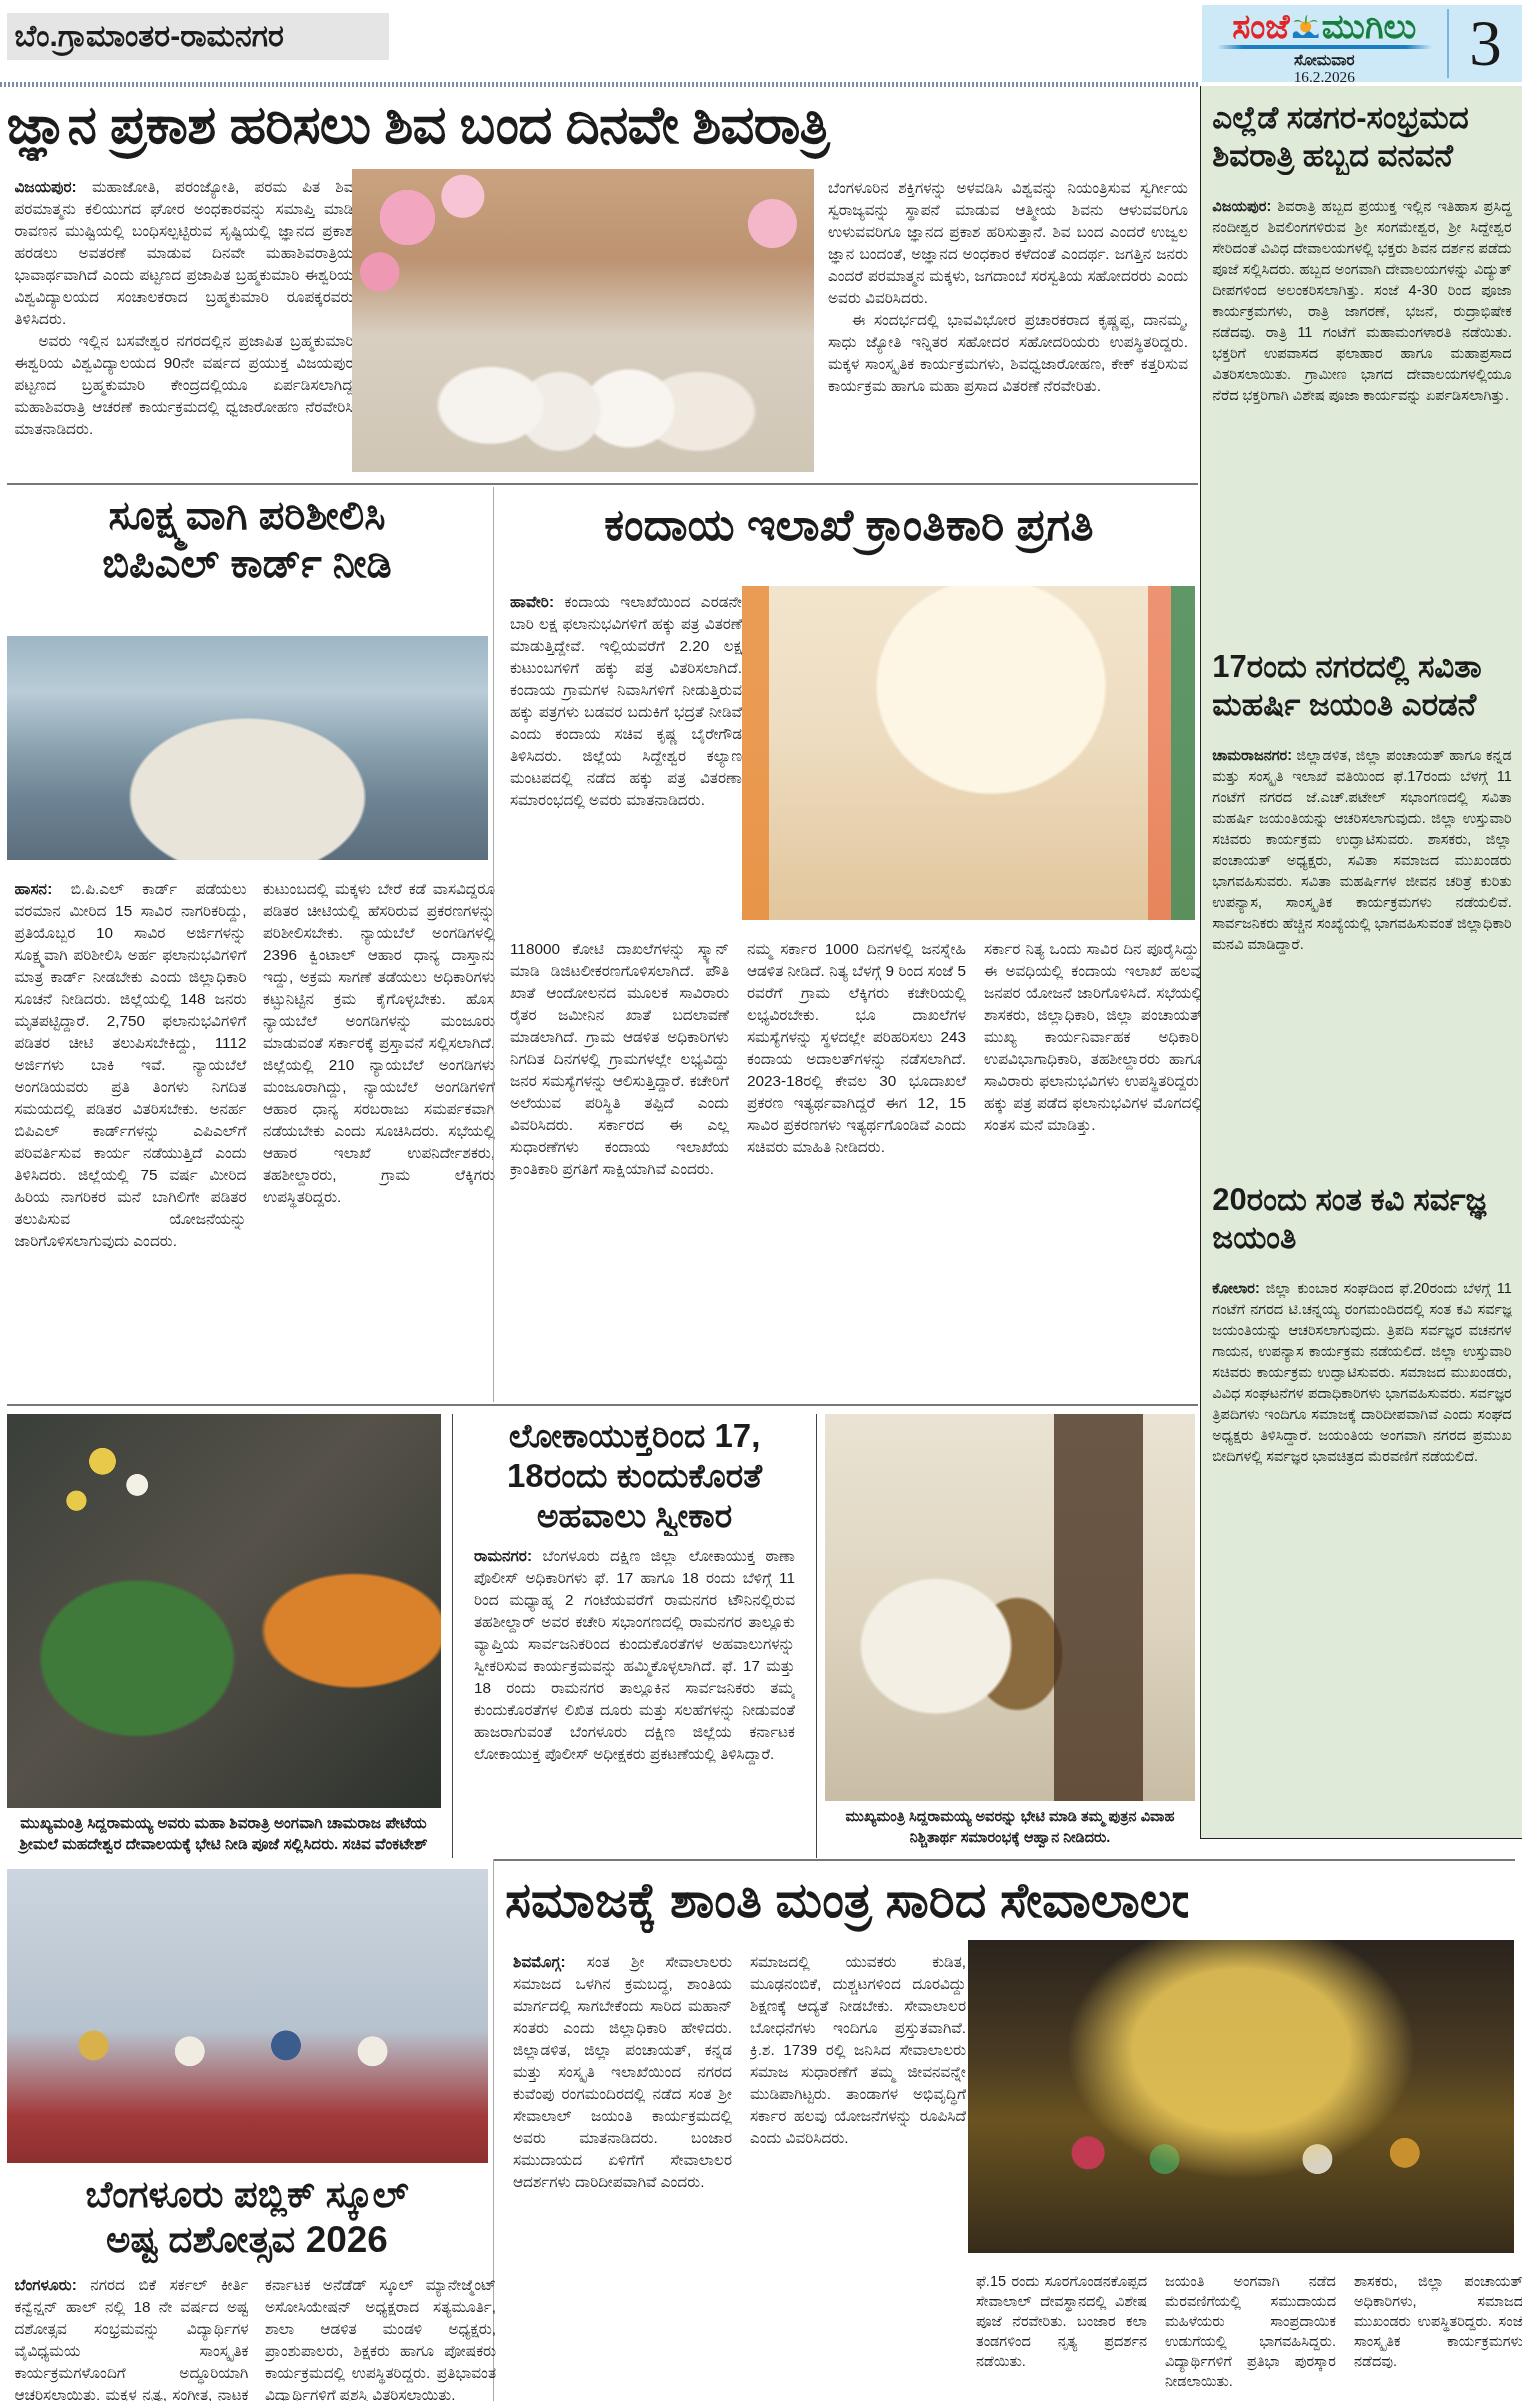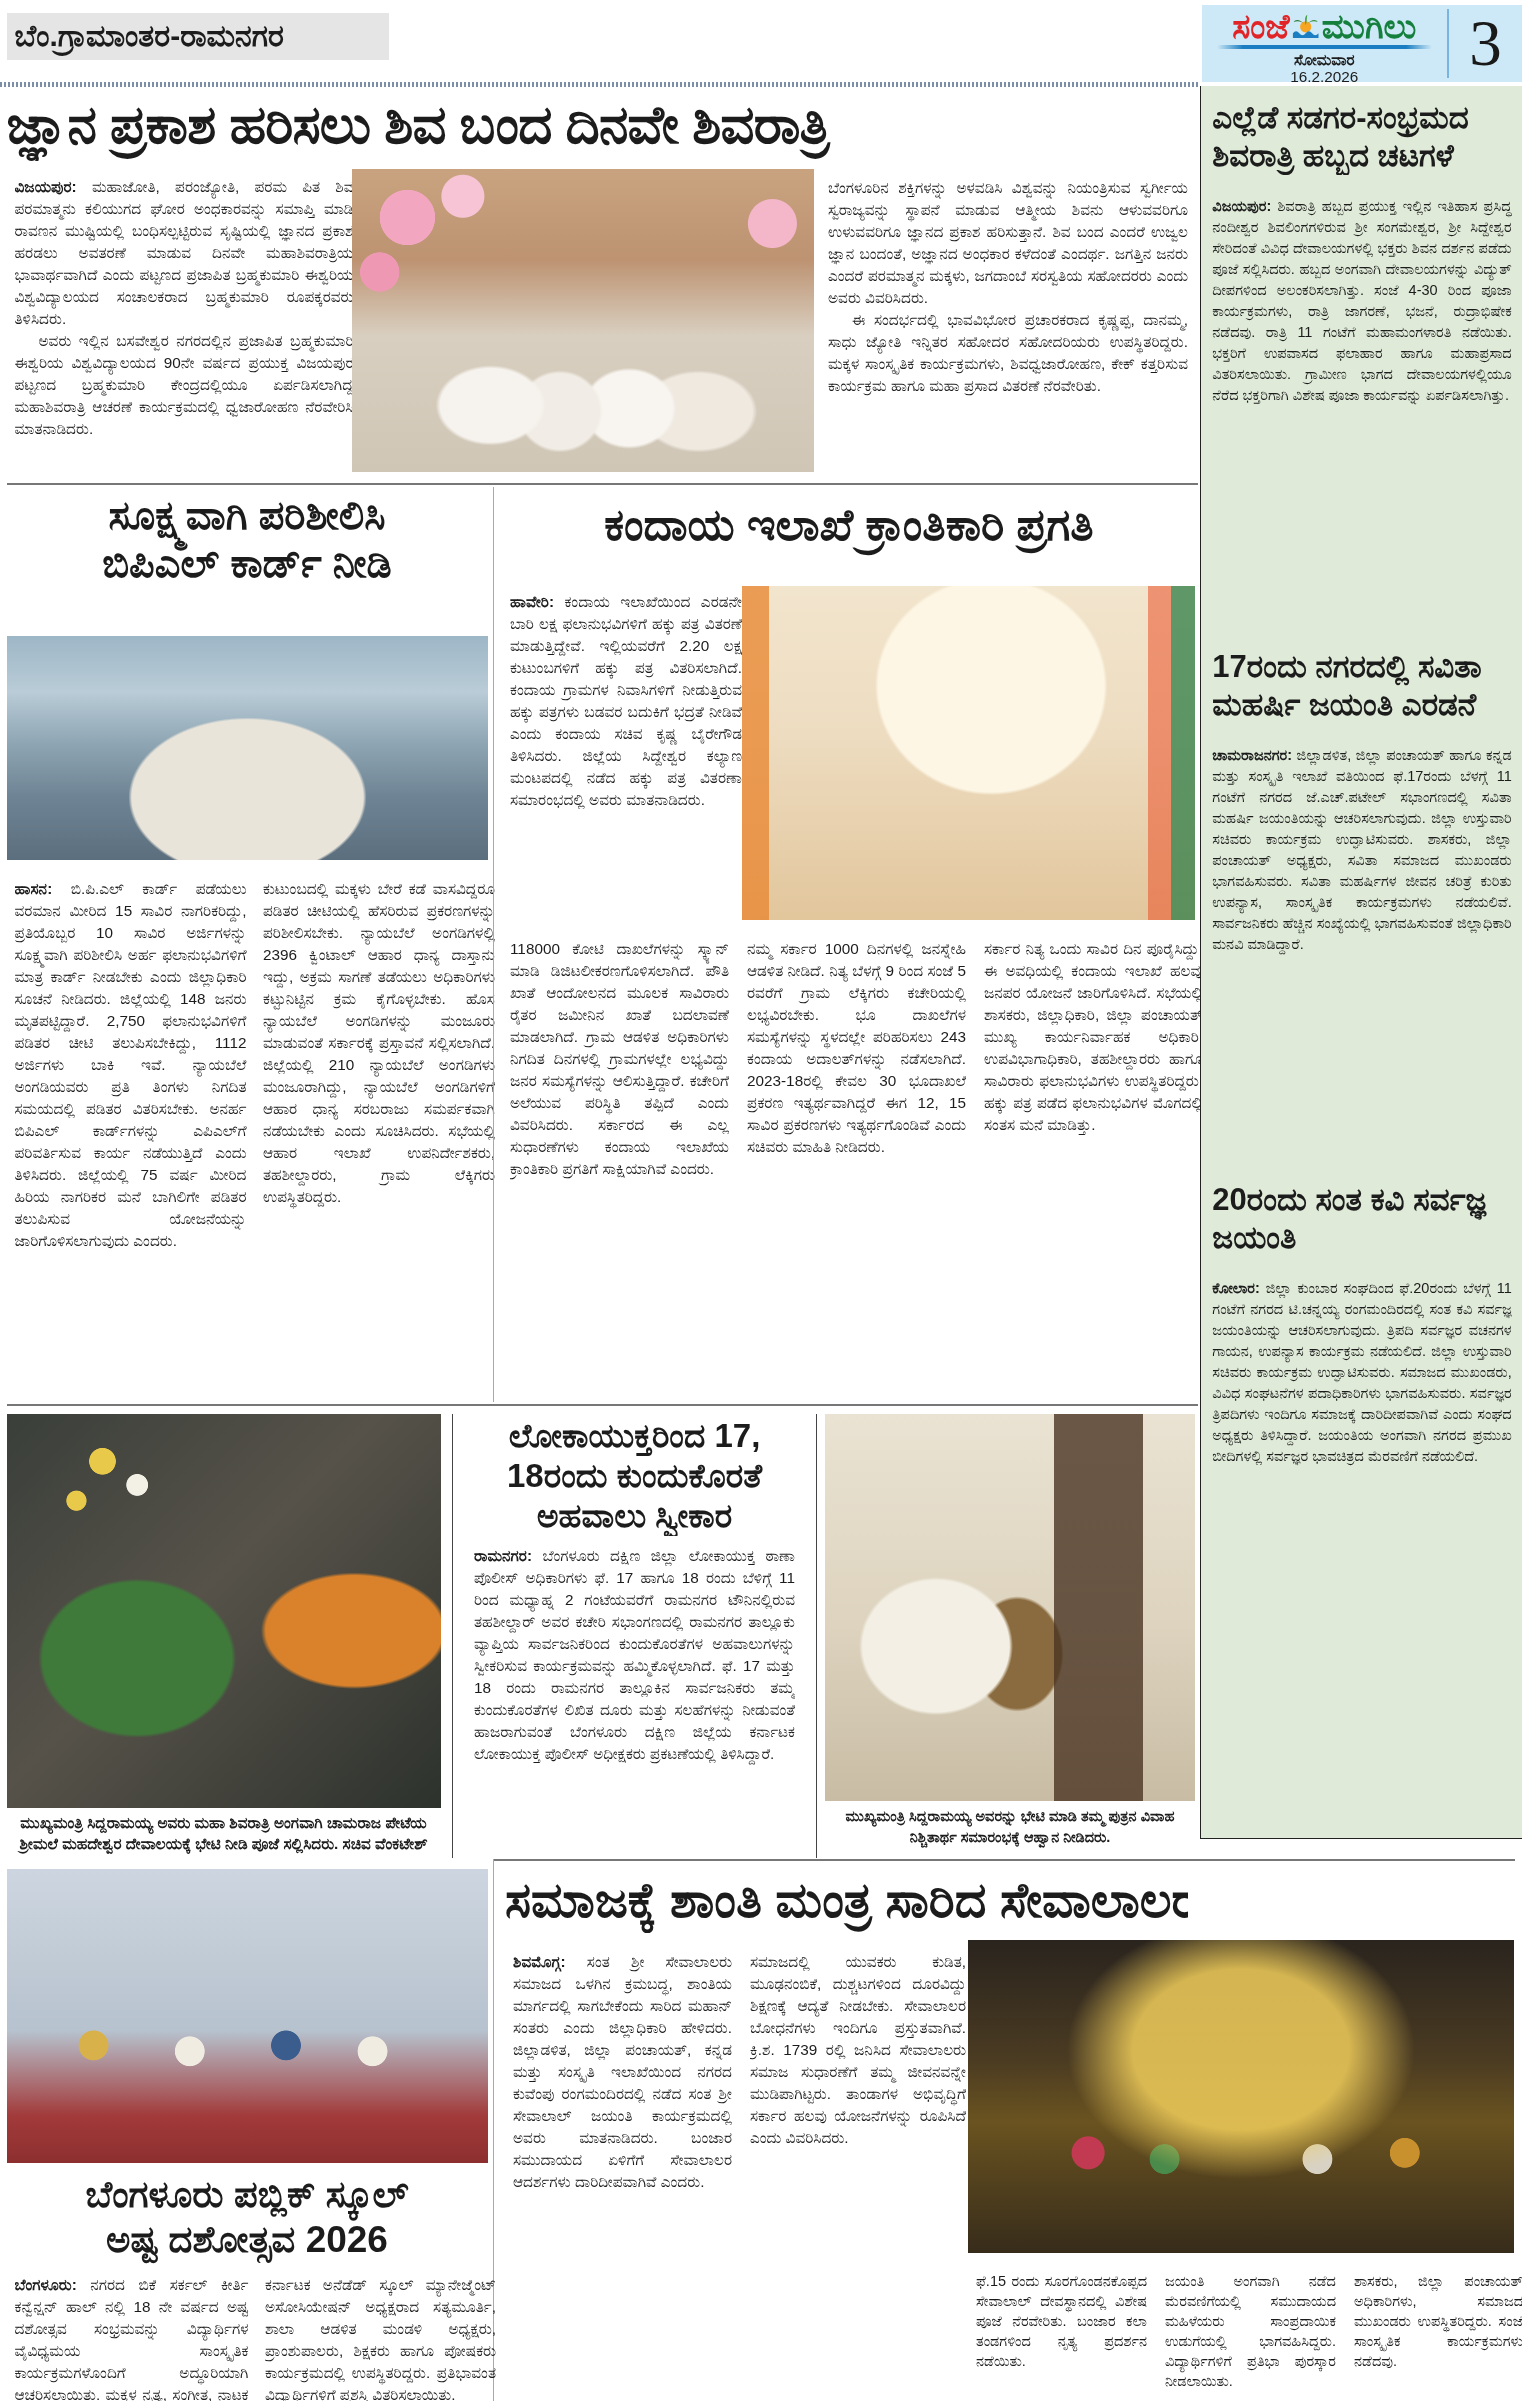--- a/index.html
+++ b/index.html
@@ -3,21 +3,21 @@
 <meta charset="utf-8">
 <style>
   html,body{margin:0;padding:0;background:#fff;}
   .page{position:relative;width:1523px;height:2401px;background:#ffffff;overflow:hidden;
         font-family:"Liberation Sans","DejaVu Sans",sans-serif;color:#1c1c1c;}
   .abs{position:absolute;box-sizing:border-box;}
   
   .section-label{left:6.5px;top:13px;width:382px;height:47px;background:#e5e5e5;
         font-size:30px;font-weight:bold;line-height:40px;padding:3.2px 8px;white-space:nowrap;overflow:hidden;}
   .masthead{left:1202px;top:4.8px;width:320px;height:77px;background:#cde8f6;display:flex;}
-  .mh-main{flex:1;text-align:center;padding-top:3.2px;overflow:hidden;}
+  .mh-main{flex:1;text-align:center;padding-top:3.2px;overflow:hidden;font-family:Liberation Serif, serif;}
   .mh-title{display:flex;justify-content:center;align-items:center;gap:2.4px;font-size:34px;font-weight:bold;line-height:37px;white-space:nowrap;}
   .mh-red{color:#e02428;}
   .mh-black{color:#15803d;}
   .mh-underline{height:4px;width:88%;margin:0 auto 1.6px auto;border-radius:2.4px;
         background:linear-gradient(90deg,transparent 0%,#1b7ec2 12%,#1b7ec2 88%,transparent 100%);}
   .mh-day{font-size:15.3px;font-weight:bold;line-height:17px;}
   .mh-date{font-size:15.3px;line-height:17px;}
   .mh-sep{width:2.4px;background:#79b5dd;margin:4px 0;}
   .mh-page{width:73px;display:flex;align-items:center;justify-content:center;
         font-family:"Liberation Serif","DejaVu Serif",serif;font-size:65px;color:#1a1a1a;}
@@ -204,21 +204,21 @@
   </div>
   <div class="abs kd-colC body clip">
     <p>ಸರ್ಕಾರ ನಿತ್ಯ ಒಂದು ಸಾವಿರ ದಿನ ಪೂರೈಸಿದ್ದು, ಈ ಅವಧಿಯಲ್ಲಿ ಕಂದಾಯ ಇಲಾಖೆ ಹಲವು ಜನಪರ ಯೋಜನೆ ಜಾರಿಗೊಳಿಸಿದೆ. ಸಭೆಯಲ್ಲಿ ಶಾಸಕರು, ಜಿಲ್ಲಾಧಿಕಾರಿ, ಜಿಲ್ಲಾ ಪಂಚಾಯತ್ ಮುಖ್ಯ ಕಾರ್ಯನಿರ್ವಾಹಕ ಅಧಿಕಾರಿ, ಉಪವಿಭಾಗಾಧಿಕಾರಿ, ತಹಶೀಲ್ದಾರರು ಹಾಗೂ ಸಾವಿರಾರು ಫಲಾನುಭವಿಗಳು ಉಪಸ್ಥಿತರಿದ್ದರು. ಹಕ್ಕು ಪತ್ರ ಪಡೆದ ಫಲಾನುಭವಿಗಳ ಮೊಗದಲ್ಲಿ ಸಂತಸ ಮನೆ ಮಾಡಿತ್ತು.</p>
   </div>
 
   <div class="abs rule-h" style="left:6.5px;top:1404px;width:1191px;height:1.6px;"></div>
 
   <div class="abs green-col">
     <div class="g-head">
       <div>ಎಲ್ಲೆಡೆ ಸಡಗರ-ಸಂಭ್ರಮದ</div>
-      <div>ಶಿವರಾತ್ರಿ ಹಬ್ಬದ ಚಟಗಳೆ</div>
+      <div>ಶಿವರಾತ್ರಿ ಹಬ್ಬದ ವನವನೆ</div>
     </div>
     <div class="g-body gA-body">
       <p><span class="dl">ವಿಜಯಪುರ:</span> <span>ಶಿವರಾತ್ರಿ ಹಬ್ಬದ ಪ್ರಯುಕ್ತ ಇಲ್ಲಿನ ಇತಿಹಾಸ ಪ್ರಸಿದ್ಧ ನಂದೀಶ್ವರ ಶಿವಲಿಂಗಗಳಿರುವ ಶ್ರೀ ಸಂಗಮೇಶ್ವರ, ಶ್ರೀ ಸಿದ್ದೇಶ್ವರ ಸೇರಿದಂತೆ ವಿವಿಧ ದೇವಾಲಯಗಳಲ್ಲಿ ಭಕ್ತರು ಶಿವನ ದರ್ಶನ ಪಡೆದು ಪೂಜೆ ಸಲ್ಲಿಸಿದರು. ಹಬ್ಬದ ಅಂಗವಾಗಿ ದೇವಾಲಯಗಳನ್ನು ವಿದ್ಯುತ್ ದೀಪಗಳಿಂದ ಅಲಂಕರಿಸಲಾಗಿತ್ತು. ಸಂಜೆ 4-30 ರಿಂದ ಪೂಜಾ ಕಾರ್ಯಕ್ರಮಗಳು, ರಾತ್ರಿ ಜಾಗರಣೆ, ಭಜನೆ, ರುದ್ರಾಭಿಷೇಕ ನಡೆದವು. ರಾತ್ರಿ 11 ಗಂಟೆಗೆ ಮಹಾಮಂಗಳಾರತಿ ನಡೆಯಿತು. ಭಕ್ತರಿಗೆ ಉಪವಾಸದ ಫಲಾಹಾರ ಹಾಗೂ ಮಹಾಪ್ರಸಾದ ವಿತರಿಸಲಾಯಿತು. ಗ್ರಾಮೀಣ ಭಾಗದ ದೇವಾಲಯಗಳಲ್ಲಿಯೂ ನೆರೆದ ಭಕ್ತರಿಗಾಗಿ ವಿಶೇಷ ಪೂಜಾ ಕಾರ್ಯವನ್ನು ಏರ್ಪಡಿಸಲಾಗಿತ್ತು.</span></p>
     </div>
 
     <div class="g-head g-gap">
       <div>17ರಂದು ನಗರದಲ್ಲಿ ಸವಿತಾ</div>
       <div>ಮಹರ್ಷಿ ಜಯಂತಿ ಎರಡನೆ</div>
     </div>
     <div class="g-body gB-body">

